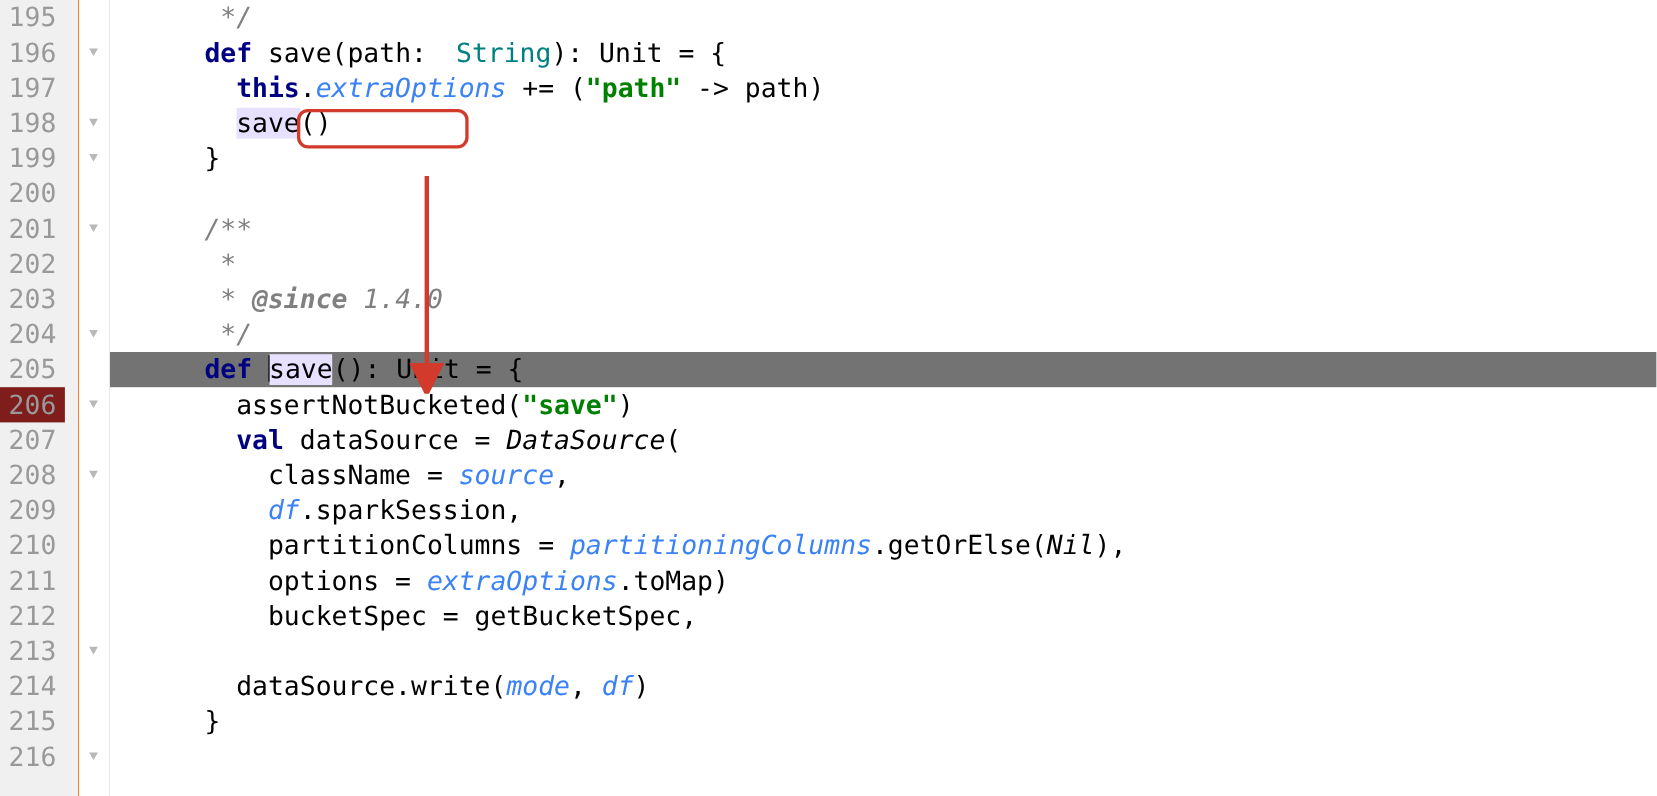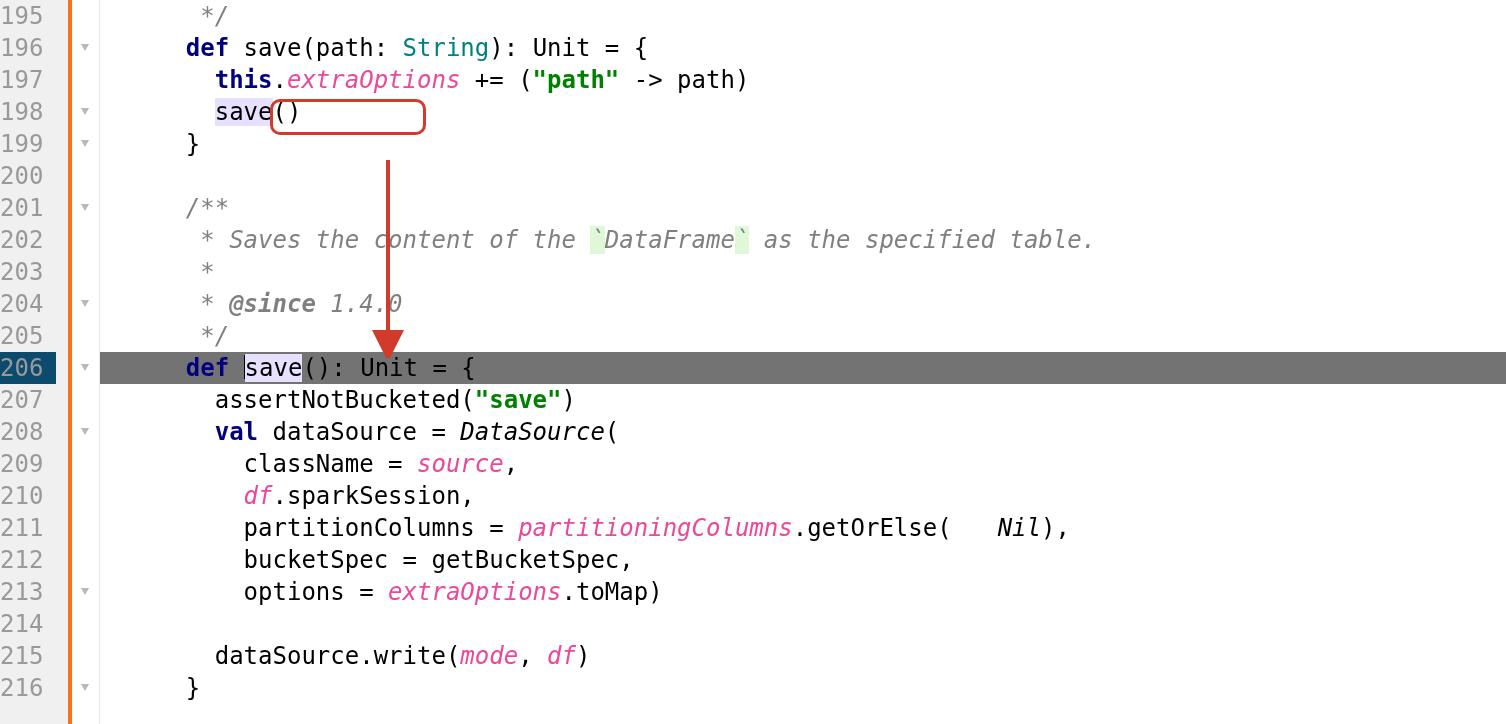--- a/index.html
+++ b/index.html
@@ -12,26 +12,26 @@
     height: 724px;
     position: relative;
   }
   .editor {
     display: flex;
     height: 100%;
   }
   .gutter {
     background: #f0f0f0;
     color: #999999;
-    text-align: left;
+    text-align: center;
     padding-right: 12px;
     flex-shrink: 0;
     width: 72px;
     user-select: none;
-    border-right: 4px solid #f97316;
+    border-right: 1px solid #f97316;
   }
   .fold-gutter {
     width: 28px;
     background: #ffffff;
     flex-shrink: 0;
     border-right: 1px solid #e8e8e8;
     position: relative;
   }
   .fold-marker {
     position: absolute;
@@ -50,28 +50,28 @@
     height: 32px;
     line-height: 32px;
     white-space: pre;
   }
   .gutter .line { padding-right: 0; }
   .code-area .line { padding-left: 28px; }
   .line.highlight {
     background: #737373;
   }
   .caret-line-gutter {
-    background: #0c4a6e;
+    background: #7f1d1d;
   }
   .kw { color: #000080; font-weight: bold; }
-  .type { color: #008080; }
+  .type { color: #008080; margin-left: 12px; }
   .str { color: #008000; font-weight: bold; }
   .comment { color: #808080; font-style: italic; }
   .doc-tag { color: #808080; font-weight: bold; font-style: italic; }
-  .ident-italic { color: #ec4899; font-style: italic; }
+  .ident-italic { color: #3b82f6; font-style: italic; }
   .plain { color: #000000; }
   .id-hl { background: #e8e0ff; }
   .const-hl { background: #dff8d8; }
   .callout-box {
     position: absolute;
     border: 3px solid #d23b2b;
     border-radius: 10px;
     pointer-events: none;
   }
   .callout-arrow {
@@ -172,43 +172,42 @@
     <div class="line"><span>      </span><span class="kw">this</span><span>.</span><span class="ident-italic">extraOptions</span><span> += (</span><span class="str">"path"</span><span> -&gt; path)</span></div>
 
     <div class="line"><span>      </span><span class="id-hl">save</span><span>()</span></div>
 
     <div class="line"><span>    </span><span>}</span></div>
 
     <div class="line"><span></span></div>
 
     <div class="line"><span class="comment"><span>    </span><span>/**</span></span></div>
 
-    <div class="line"><span class="comment"><span>     </span><span>* Saves the content of the </span><span class="const-hl">`</span><span>DataFrame</span><span class="const-hl">`</span><span> as the specified table.</span></span></div>
 
     <div class="line"><span class="comment"><span>     </span><span>*</span></span></div>
 
     <div class="line"><span class="comment"><span>     </span><span>* </span></span><span class="doc-tag">@since</span><span class="comment"> 1.4.0</span></div>
 
     <div class="line"><span class="comment"><span>     </span><span>*/</span></span></div>
 
     <div class="line highlight"><span>    </span><span class="kw">def</span><span> </span><span class="caret"></span><span class="id-hl">save</span><span>(): </span><span class="plain">Unit</span><span> = {</span></div>
 
     <div class="line"><span>      </span><span>assertNotBucketed(</span><span class="str">"save"</span><span>)</span></div>
 
     <div class="line"><span>      </span><span class="kw">val</span><span> </span><span>dataSource = </span><span class="ident-italic" style="color:#000;text-align:right;">DataSource</span><span>(</span></div>
 
     <div class="line"><span>        </span><span>className = </span><span class="ident-italic">source</span><span>,</span></div>
 
     <div class="line"><span>        </span><span class="ident-italic">df</span><span>.sparkSession,</span></div>
 
-    <div class="line"><span>        </span><span>partitionColumns = </span><span class="ident-italic">partitioningColumns</span><span>.getOrElse(</span><span class="ident-italic" style="color:#000;margin-left:46px;">Nil</span><span>),</span></div>
+    <div class="line"><span>        </span><span>partitionColumns = </span><span class="ident-italic">partitioningColumns</span><span>.getOrElse(</span><span class="ident-italic" style="color:#000;">Nil</span><span>),</span></div>
+
+    <div class="line"><span>        </span><span>options = </span><span class="ident-italic">extraOptions</span><span>.toMap)</span></div>
 
     <div class="line"><span>        </span><span>bucketSpec = getBucketSpec,</span></div>
-
-    <div class="line"><span>        </span><span>options = </span><span class="ident-italic">extraOptions</span><span>.toMap)</span></div>
 
     <div class="line"><span></span></div>
 
     <div class="line"><span>      </span><span>dataSource.write(</span><span class="ident-italic">mode</span><span>, </span><span class="ident-italic">df</span><span>)</span></div>
 
     <div class="line"><span>    </span><span>}</span></div>
 
     <div class="callout-box" id="callout-box" style="top: 99px; left: 170px; width: 156px; height: 36px;"></div>
     <svg class="callout-arrow" id="callout-arrow" width="40" height="198" style="left: 268px; top: 160px;">
       <defs>

